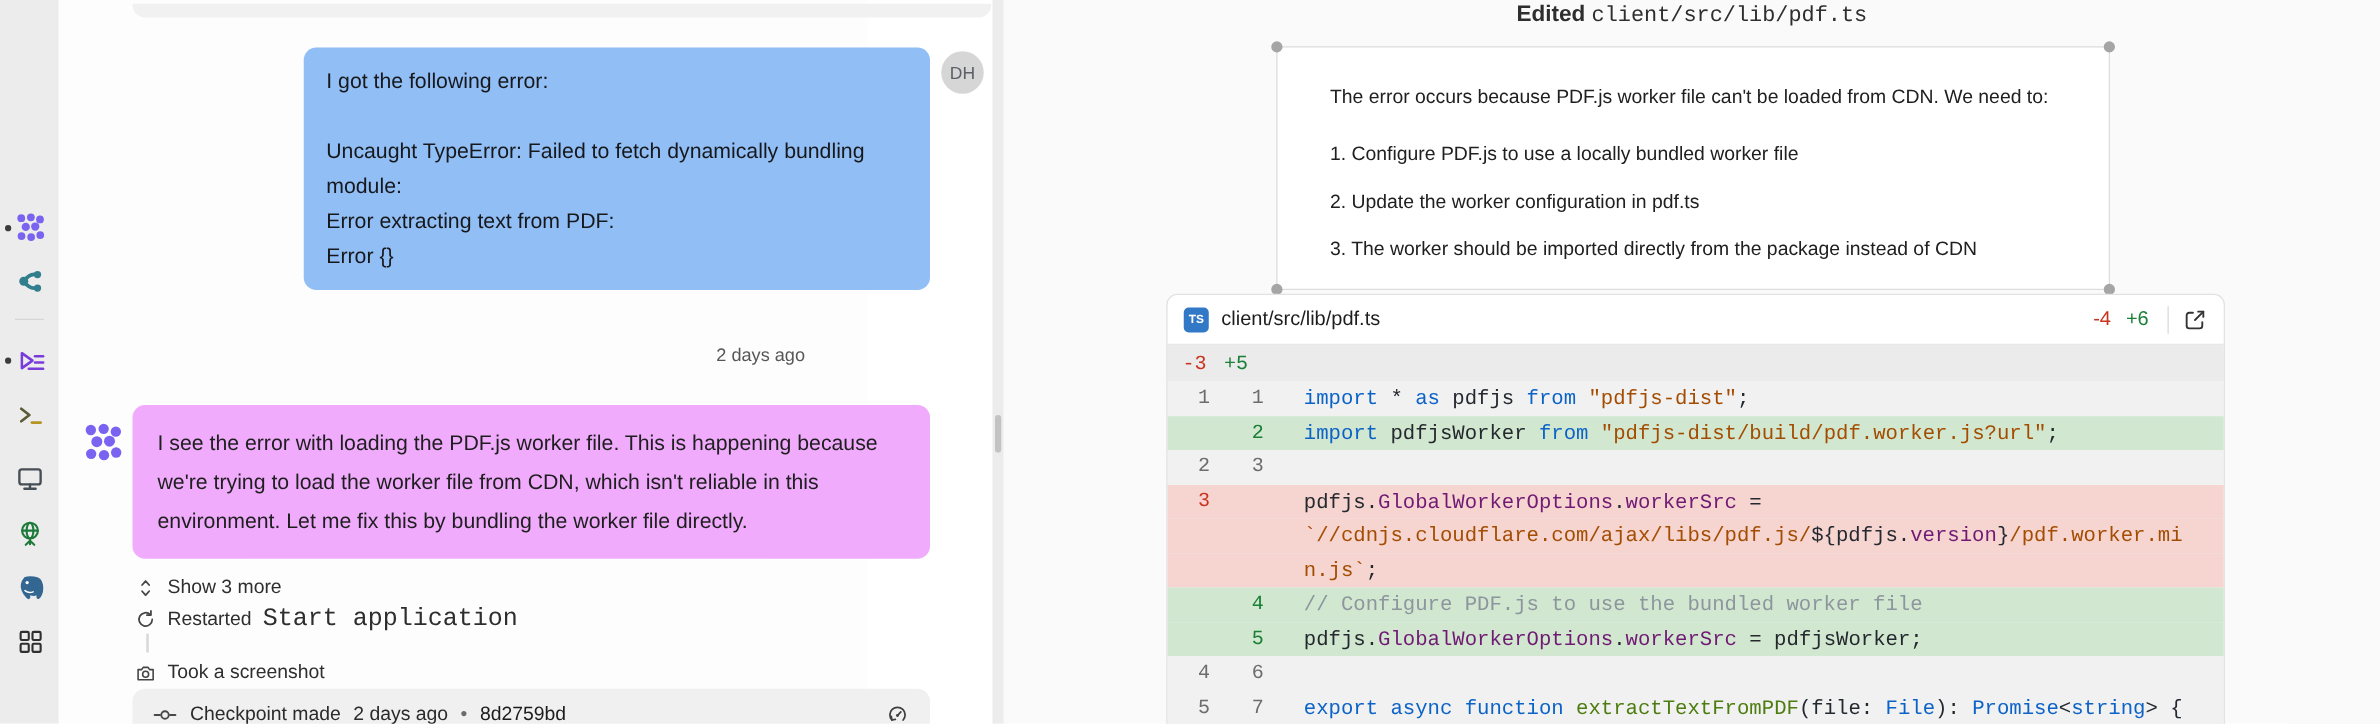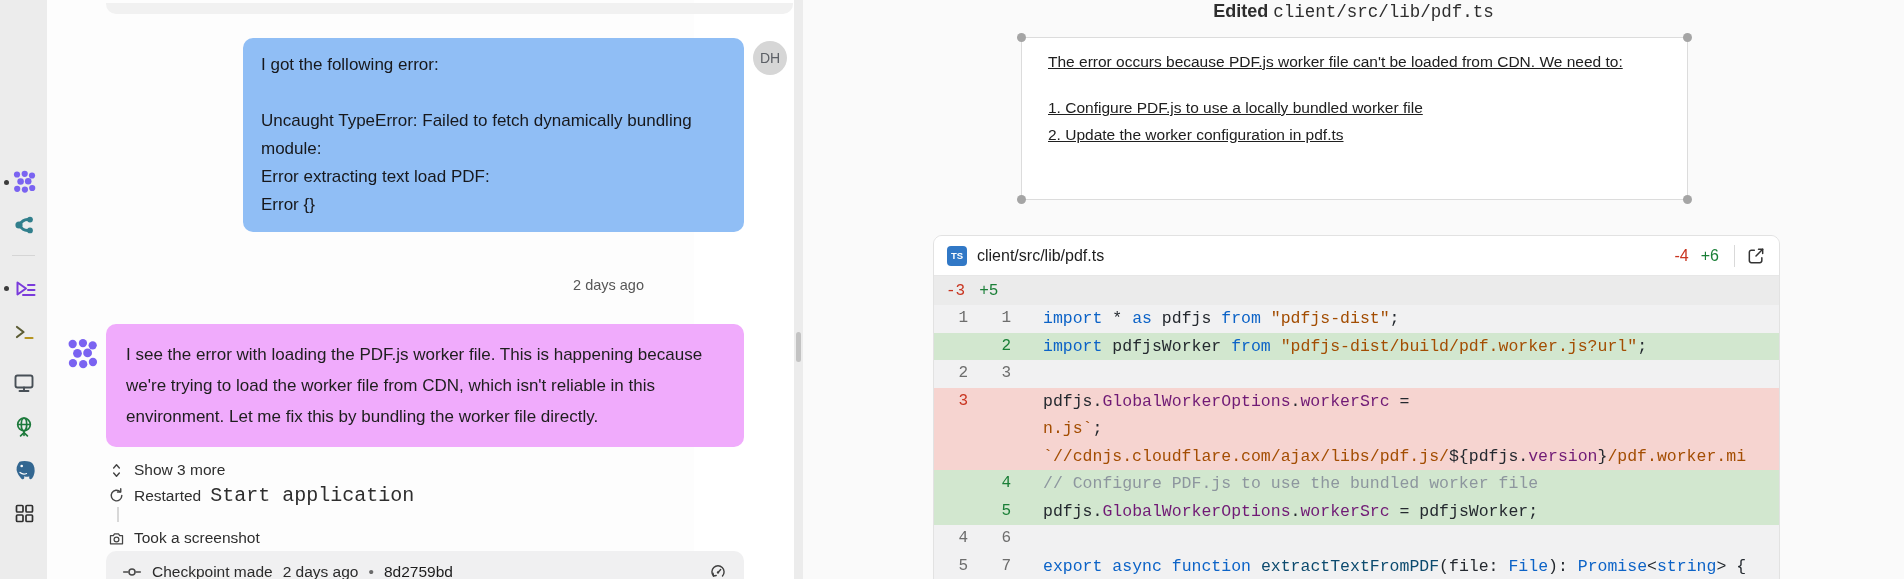--- a/index.html
+++ b/index.html
@@ -54,21 +54,21 @@
   .strip-thumb{position:absolute;left:2px;top:332px;width:5px;height:30px;border-radius:3px;background:#c3c3c3;cursor:grab;}
   
   .right{position:absolute;left:803px;right:0;top:0;bottom:0;background:#fafafa;}
   .edit-title{position:absolute;top:1px;left:0;width:100%;text-align:center;font-size:18px;color:#2e2e2e;}
   .edit-title .b{font-weight:700;}
   .edit-title .mono{font-size:17.5px;}
   .note{
     position:absolute;left:218px;top:37px;width:667px;min-height:163px;box-sizing:border-box;
     background:#ffffff;border:1px solid #dcdcdc;padding:13px 10px 15px 26px;font-size:15.5px;color:#202020;
   }
-  .note p{margin:0;line-height:22px;text-decoration:underline;}
+  .note p{margin:16px;line-height:22px;}
   .note .intro{margin-bottom:24px;}
   .note .step{margin-bottom:5px;}
   .handle{position:absolute;width:9px;height:9px;border-radius:50%;background:#a5a5a5;}
   .h-tl{left:-5px;top:-5px;} .h-tr{right:-5px;top:-5px;} .h-bl{left:-5px;bottom:-5px;} .h-br{right:-5px;bottom:-5px;}
   
   .diff-card{
     position:absolute;left:130px;top:235px;width:847px;bottom:-12px;box-sizing:border-box;
     background:#f1f1f2;border:1px solid #e2e2e2;border-radius:9px 9px 0 0;overflow:hidden;
   }
   .diff-header{height:39px;background:#ffffff;border-bottom:1px solid #e7e7e7;display:flex;align-items:center;padding:0 13px;gap:10px;text-align:right;}
@@ -87,21 +87,21 @@
   .drow{display:flex;min-height:27.5px;line-height:27.5px;font-family:"Liberation Mono","DejaVu Sans Mono",monospace;font-size:16.5px;}
   .drow.ctx{background:#f1f1f2;}
   .drow.add{background:var(--add-bg);}
   .drow.del{background:var(--del-bg);}
   .ln{width:34px;text-align:right;padding-right:9px;color:#6d6d6d;font-size:16px;flex:none;}
   .drow.add .ln.new{color:var(--pos);}
   .drow.del .ln.old{color:var(--neg);}
   .code{padding-left:23px;white-space:pre;}
   
   .tk-k{color:#0c63c7;} .tk-p{color:#24292f;} .tk-m{color:#701a75;}
-  .tk-s{color:#a34d02;} .tk-c{color:#8d969e;} .tk-f{color:#0c4a6e;margin-top:24px;} .tk-t{color:#0c63c7;}
+  .tk-s{color:#a34d02;} .tk-c{color:#8d969e;} .tk-f{color:#4d7c0f;margin-top:24px;} .tk-t{color:#0c63c7;}
 </style>
 </head>
 <body style="--user-bubble: #90bef5; --link: #1b57c2; --add-bg: #d2e7cf; --del-bg: #f6d4d0; --badge: #3178c6; --neg: #c9341f; --pos: #1a7f37;">
 
 <div class="rail">
   <span class="notif-dot" style="top:180px"></span>
   <div class="rail-item" style="top:170px">
     <svg width="24" height="24" viewBox="0 0 24 24">
       <g fill="#7a63f1">
         <circle cx="5" cy="4.5" r="3.1"></circle>
@@ -183,21 +183,21 @@
   </div>
 </div>
 
 <div class="chat">
   <div class="top-fragment"></div>
 
   <div class="bubble-user">
     <p>I got the following error:</p>
     <p class="blank"></p>
     <p>Uncaught TypeError: Failed to fetch dynamically bundling module:</p>
-    <p>Error extracting text load PDF:</p>
+    <p>Error extracting text from PDF:</p>
     <p>Error {}</p>
   </div>
   <div class="avatar-dh">DH</div>
   <div class="ts-user">2 days ago</div>
 
   <svg class="avatar-agent" viewBox="0 0 24 24">
     <g fill="#7a63f1">
       <circle cx="5" cy="4.5" r="3.1"></circle>
         <circle cx="12.7" cy="3.8" r="3.1"></circle>
         <circle cx="20" cy="5.5" r="3.1"></circle>
@@ -275,20 +275,21 @@
   </div>
 
   <div class="note">
     <span class="handle h-tl"></span>
     <span class="handle h-tr"></span>
     <span class="handle h-bl"></span>
     <span class="handle h-br"></span>
     <p class="intro">The error occurs because PDF.js worker file can't be loaded from CDN. We need to:</p>
     <p class="step">1. Configure PDF.js to use a locally bundled worker file</p>
     <p class="step">2. Update the worker configuration in pdf.ts</p>
+    <p class="step">3. The worker should be imported directly from the package instead of CDN</p>
   </div>
 
   <div class="diff-card">
     <div class="diff-header">
       <span class="ts-badge">TS</span>
       <span class="diff-name">client/src/lib/pdf.ts</span>
       <span class="diff-counts">
         <span class="neg">-4</span>
         <span class="pos">+6</span>
       </span>
@@ -322,26 +323,26 @@
           <span class="code"></span>
         </div>
         <div class="drow del">
           <span class="ln old">3</span>
           <span class="ln new"></span>
           <span class="code"><span class="tk-p">pdfjs.</span><span class="tk-m">GlobalWorkerOptions</span><span class="tk-p">.</span><span class="tk-m">workerSrc</span><span class="tk-p"> =</span></span>
         </div>
         <div class="drow del">
           <span class="ln old"></span>
           <span class="ln new"></span>
+          <span class="code"><span class="tk-s">`//cdnjs.cloudflare.com/ajax/libs/pdf.js/</span><span class="tk-p">${pdfjs.</span><span class="tk-m">version</span><span class="tk-p">}</span><span class="tk-s">/pdf.worker.mi</span></span>
+        </div>
+        <div class="drow del">
+          <span class="ln old"></span>
+          <span class="ln new"></span>
           <span class="code"><span class="tk-s">n.js`</span><span class="tk-p">;</span></span>
-        </div>
-        <div class="drow del">
-          <span class="ln old"></span>
-          <span class="ln new"></span>
-          <span class="code"><span class="tk-s">`//cdnjs.cloudflare.com/ajax/libs/pdf.js/</span><span class="tk-p">${pdfjs.</span><span class="tk-m">version</span><span class="tk-p">}</span><span class="tk-s">/pdf.worker.mi</span></span>
         </div>
         <div class="drow add">
           <span class="ln old"></span>
           <span class="ln new">4</span>
           <span class="code"><span class="tk-c">// Configure PDF.js to use the bundled worker file</span></span>
         </div>
         <div class="drow add">
           <span class="ln old"></span>
           <span class="ln new">5</span>
           <span class="code"><span class="tk-p">pdfjs.</span><span class="tk-m">GlobalWorkerOptions</span><span class="tk-p">.</span><span class="tk-m">workerSrc</span><span class="tk-p"> = pdfjsWorker;</span></span>

